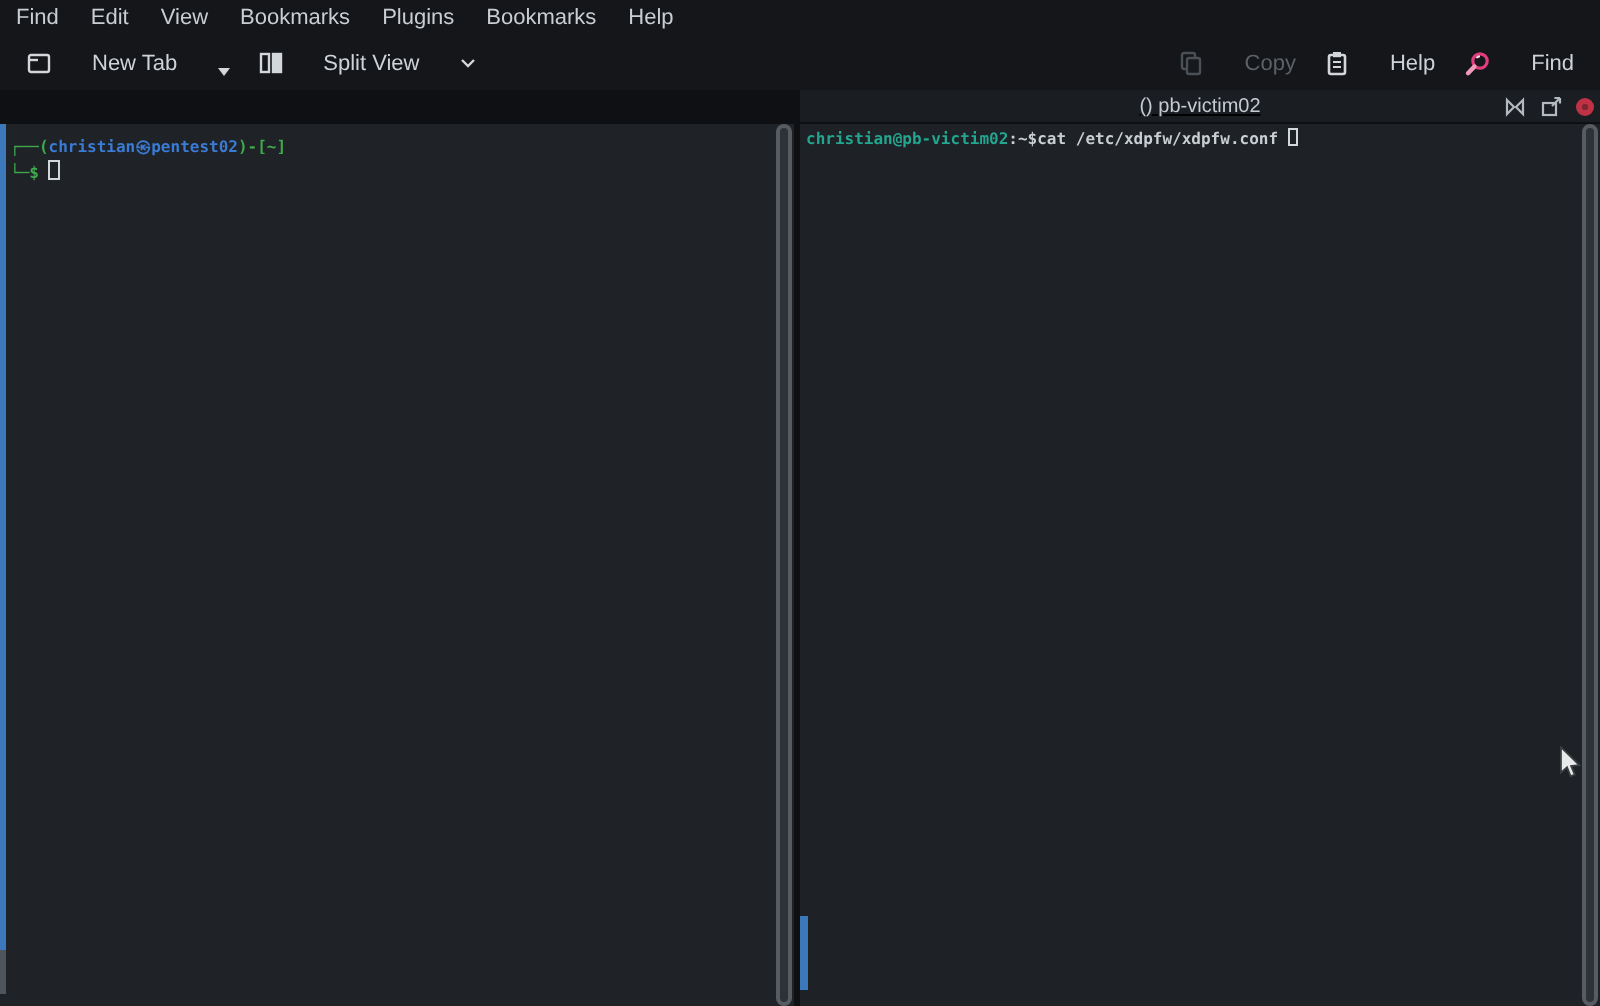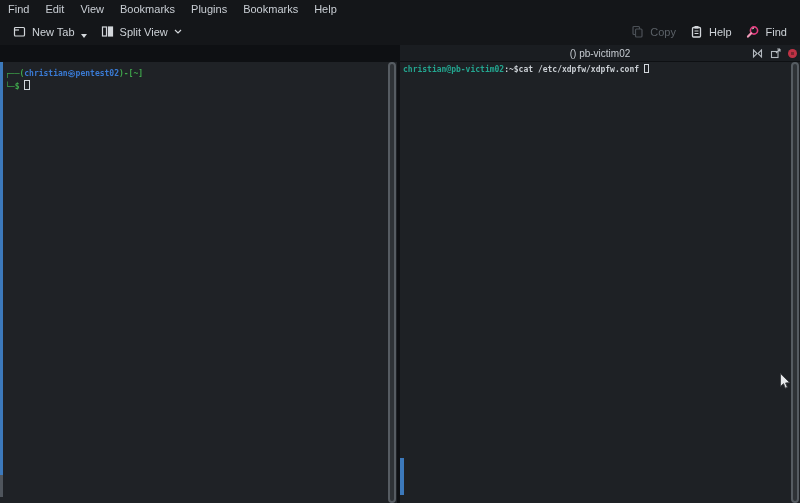--- a/index.html
+++ b/index.html
@@ -10,32 +10,32 @@
   
   .menubar { position:absolute; left:0; top:0; width:800px; height:18px;
              display:flex; align-items:center; background:#141619;
              font-size:11px; color:#c9ced4; }
   .menu-item { padding:0 8px; height:18px; line-height:18px; cursor:default; }
 
   
   .toolbar { position:absolute; left:0; top:18px; width:800px; height:27px;
              display:flex; align-items:center; background:#141619;
              padding:0 6px; font-size:11px; color:#ced3d8; }
-  .tbtn { display:flex; align-items:center; gap:6px; padding:3px 7px; border-radius:3px; }
+  .tbtn { display:flex; align-items:center; gap:20px; padding:3px 7px; border-radius:3px; }
   .tbtn svg { display:block; }
   .tbtn.disabled { color:#5b6167; }
   .tb-spacer { flex:1; }
 
   
   .pane-headers { position:absolute; left:0; top:45px; width:800px; height:17px;
                   background:#0e1013; }
   .pane-header { position:absolute; top:0; height:16px; background:#1a1d21;
                  display:flex; align-items:center; justify-content:center; }
   .pane-header.left  { left:0;     width:397px; }
-  .pane-header.right { left:400px; width:400px; }
+  .pane-header.right { left:400px; width:400px;text-decoration:underline; }
   .pane-title { font-size:10px; color:#c6cbd1; }
   .header-icons { position:absolute; right:3px; top:0; height:16px;
                   display:flex; align-items:center; gap:7px; }
   .close-dot { width:9px; height:9px; border-radius:50%; }
   .close-dot.bright { background:#e5364c; }
   .close-dot.dim    { background:radial-gradient(circle,#7e2530 0 1.6px,#bf3245 1.7px); }
 
   
   .terminal-left  { position:absolute; left:0;     top:62px; width:397px; height:441px; background:#1f2226; }
   .pane-divider   { position:absolute; left:397px; top:62px; width:3px;   height:441px; background:#0e1013; }

